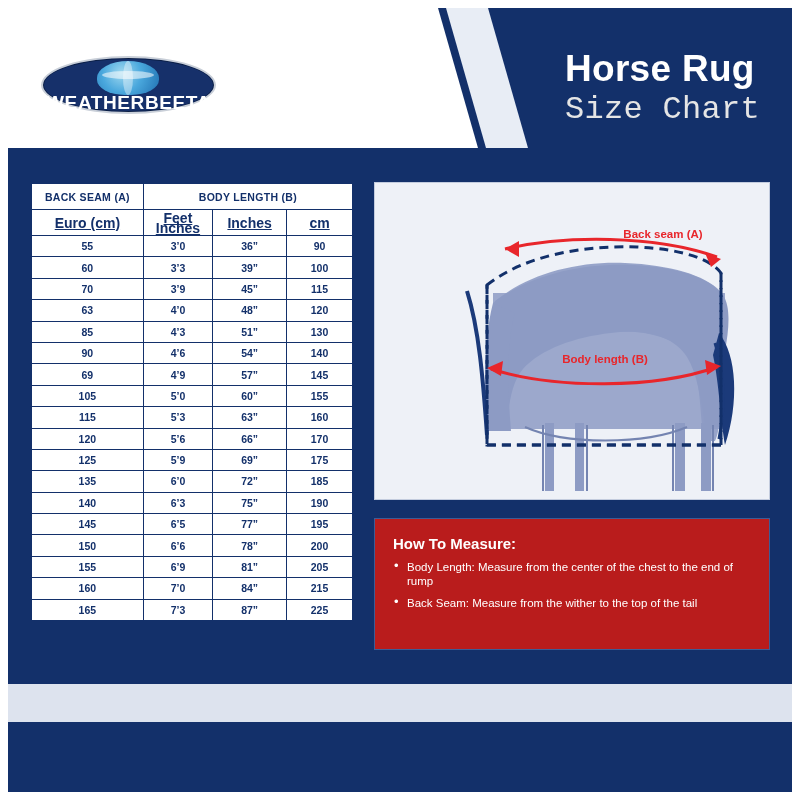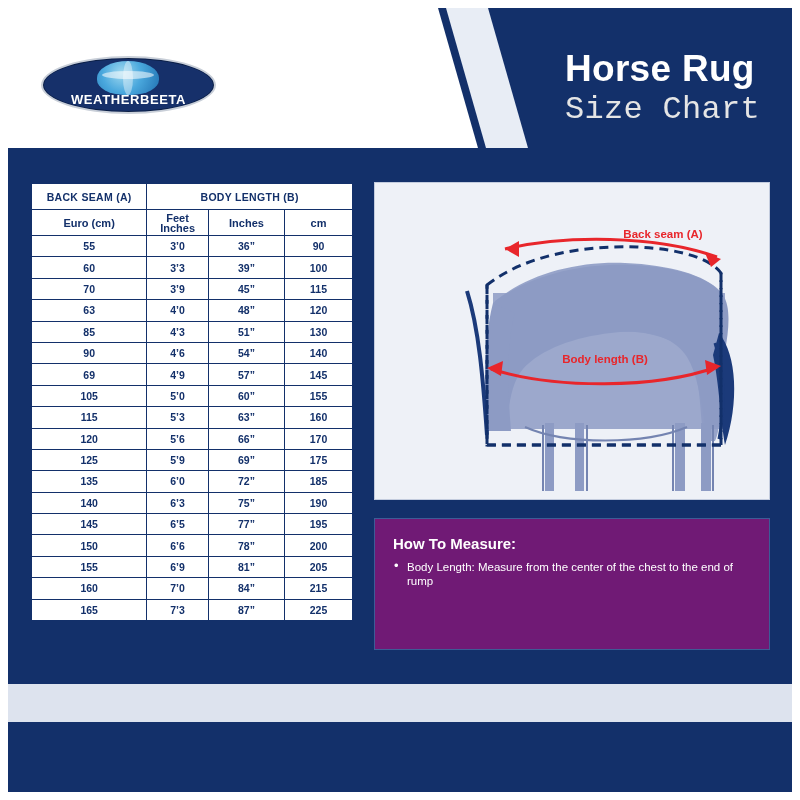--- a/index.html
+++ b/index.html
@@ -82,21 +82,21 @@
     background: #ffffff;
     opacity: .4;
     border-radius: 50%;
   }
   .logo-text {
     position: absolute;
     left: 0; top: 36px;
     width: 175px;
     text-align: center;
     color: #ffffff;
-    font-size: 13px;
+    font-size: 19px;
     font-weight: bold;
     letter-spacing: .6px;
   }
   .header-titles {
     position: absolute;
     right: 32px; top: 40px;
     text-align: left;
   }
   .title-main {
     color: #ffffff;
@@ -153,23 +153,24 @@
     text-align: center;
     font-weight: bold;
   }
   table.size-table th.group {
     height: 26px;
     font-size: 10.5px;
     letter-spacing: .3px;
   }
   table.size-table th.sub {
     height: 26px;
-    font-size: 11px;
+    font-size: 14px;
     line-height: 10px;
     padding: 2px 12px;
+    text-decoration: underline;
   }
   table.size-table td {
     height: 21.4px;
     font-size: 10.5px;
   }
   .col-a { width: 112px; }
   .col-b1 { width: 52px; }
   .col-b2 { width: 74px; }
   .col-b3 { width: 66px; }
   
@@ -179,21 +180,21 @@
     width: 396px; height: 318px;
     background: #eef1f7;
     border: 1px solid #c3ccde;
   }
   .diagram-svg { display: block; width: 396px; height: 318px; }
   
   .measure-panel {
     position: absolute;
     left: 374px; top: 518px;
     width: 396px; height: 132px;
-    background: #701a75;
+    background: #b91c1c;
     border: 1px solid #3d5c96;
     padding: 16px 18px;
     color: #ffffff;
   }
   .measure-title {
     font-size: 15px;
     font-weight: bold;
     margin-bottom: 8px;
   }
   .measure-list { list-style: none; }
@@ -418,18 +419,19 @@
         <polygon points="346,183 330,177 332,192" fill="#e8262b"></polygon>
       </g>
       <text x="230" y="180" fill="#e8262b" font-size="11.5" font-weight="bold" font-family="Liberation Sans, sans-serif" text-anchor="middle">Body length (B)</text>
     </svg>
   </div>
 
   <div class="measure-panel">
     <div class="measure-title">How To Measure:</div>
     <ul class="measure-list">
       <li>Body Length: Measure from the center of the chest to the end of rump</li>
+      <li>Back Seam: Measure from the wither to the top of the tail</li>
     </ul>
   </div>
 
   <div class="footer-bar"></div>
   <div class="footer-bottom"></div>
 </div>
 
 </body></html>

